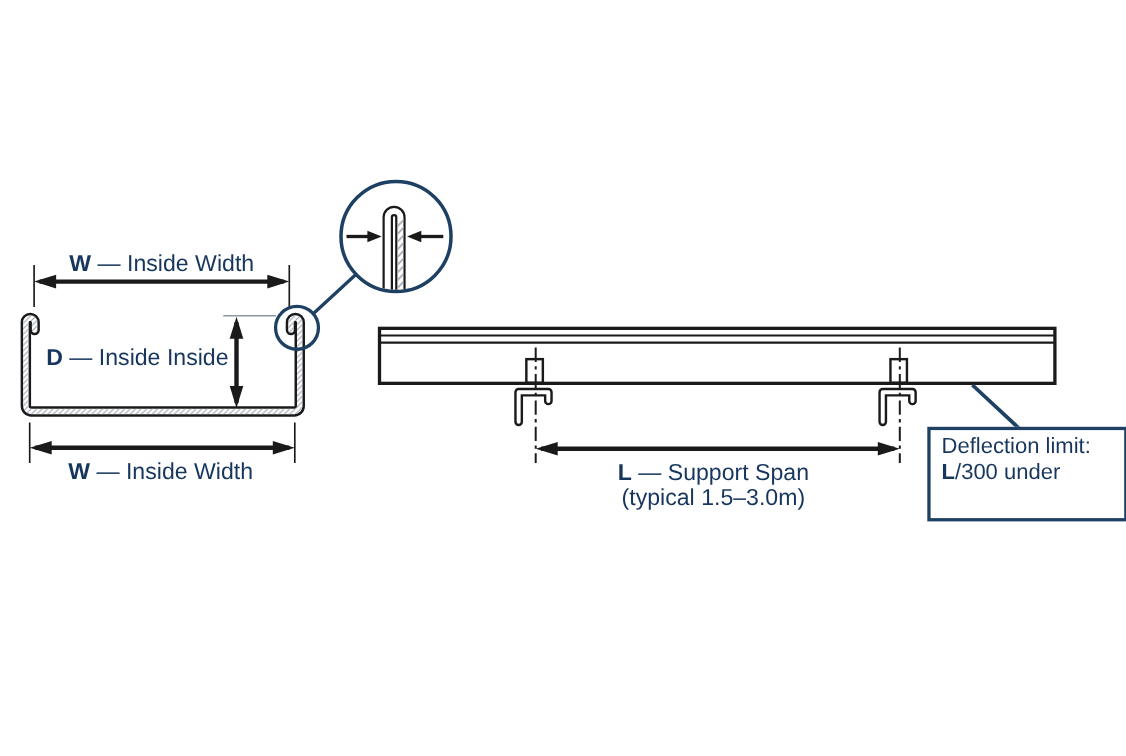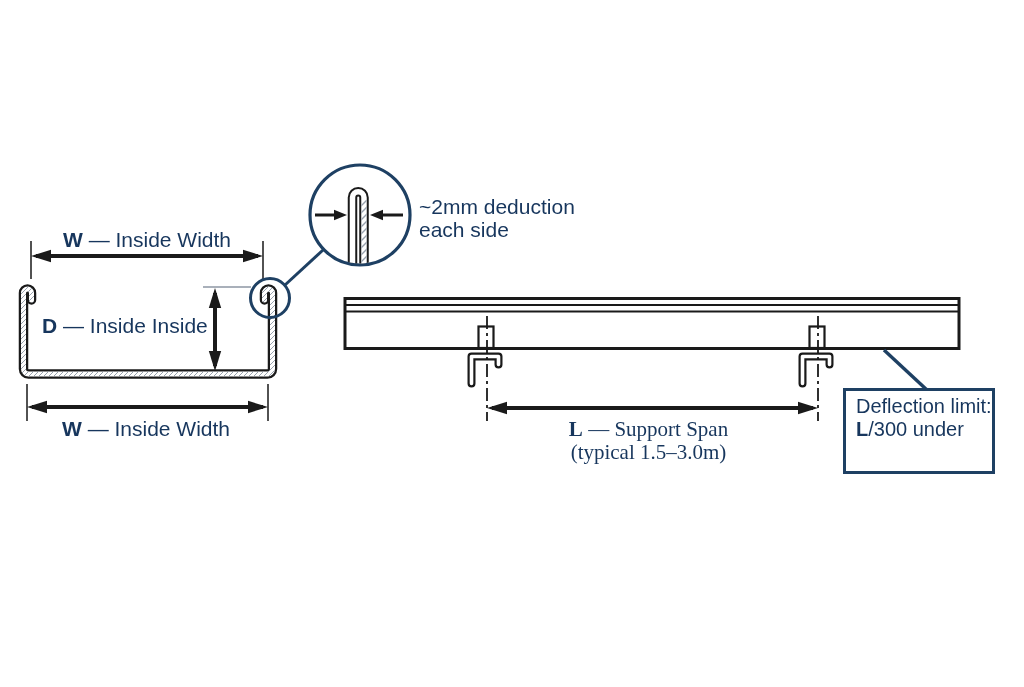--- a/index.html
+++ b/index.html
@@ -22,21 +22,21 @@
     color:var(--navy-text);
     font-size:21px;
     line-height:23px;
     white-space:nowrap;
   }
   .b{font-weight:bold;}
   .centered{text-align:center;}
   .callout-box{
     position:absolute;
     left:843px;top:388px;
-    width:152px;height:86px;
+    width:182px;height:86px;
     box-sizing:border-box;
     border:3px solid var(--diagram-stroke-navy);
     background:#ffffff;
     padding:4px 0 0 10px;
     color:var(--navy-text);
     font-size:20px;
     line-height:23px;
     white-space:nowrap;
   }
   
@@ -134,26 +134,22 @@
 
     <path class="sn" stroke-width="3.4" d="M884 350 L927 390"></path>
   </svg>
 
   <div class="lbl" style="left:63px;top:228px;"><span class="b">W</span><span> — Inside Width</span></div>
 
   <div class="lbl" style="left:42px;top:314px;"><span class="b">D</span><span> — Inside Inside</span></div>
 
   <div class="lbl" style="left:62px;top:417px;"><span class="b">W</span><span> — Inside Width</span></div>
 
-  <div class="lbl" style="left:419px;top:195px;">
-    <div>~2mm deduction</div>
-    <div>each side</div>
-  </div>
 
-  <div class="lbl centered" style="left:556px;top:418px;width:185px;font-family:Liberation Serif, serif;">
+  <div class="lbl centered" style="left:556px;top:418px;width:185px;">
     <div><span class="b">L</span><span> — Support Span</span></div>
     <div>(typical 1.5–3.0m)</div>
   </div>
 
   <div class="callout-box">
     <div>Deflection limit:</div>
     <div><span class="b">L</span><span>/300 under</span></div>
   </div>
 
 </div>

